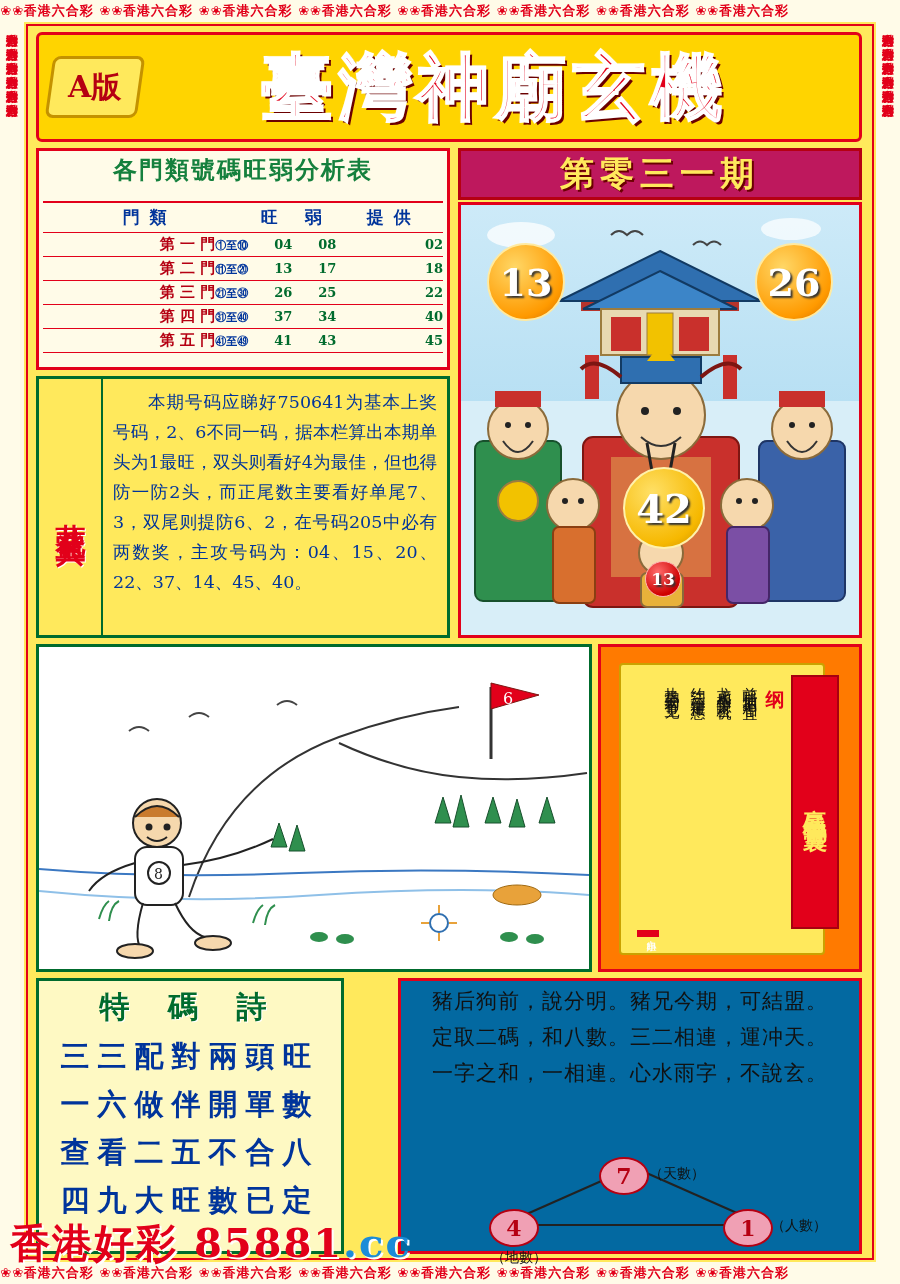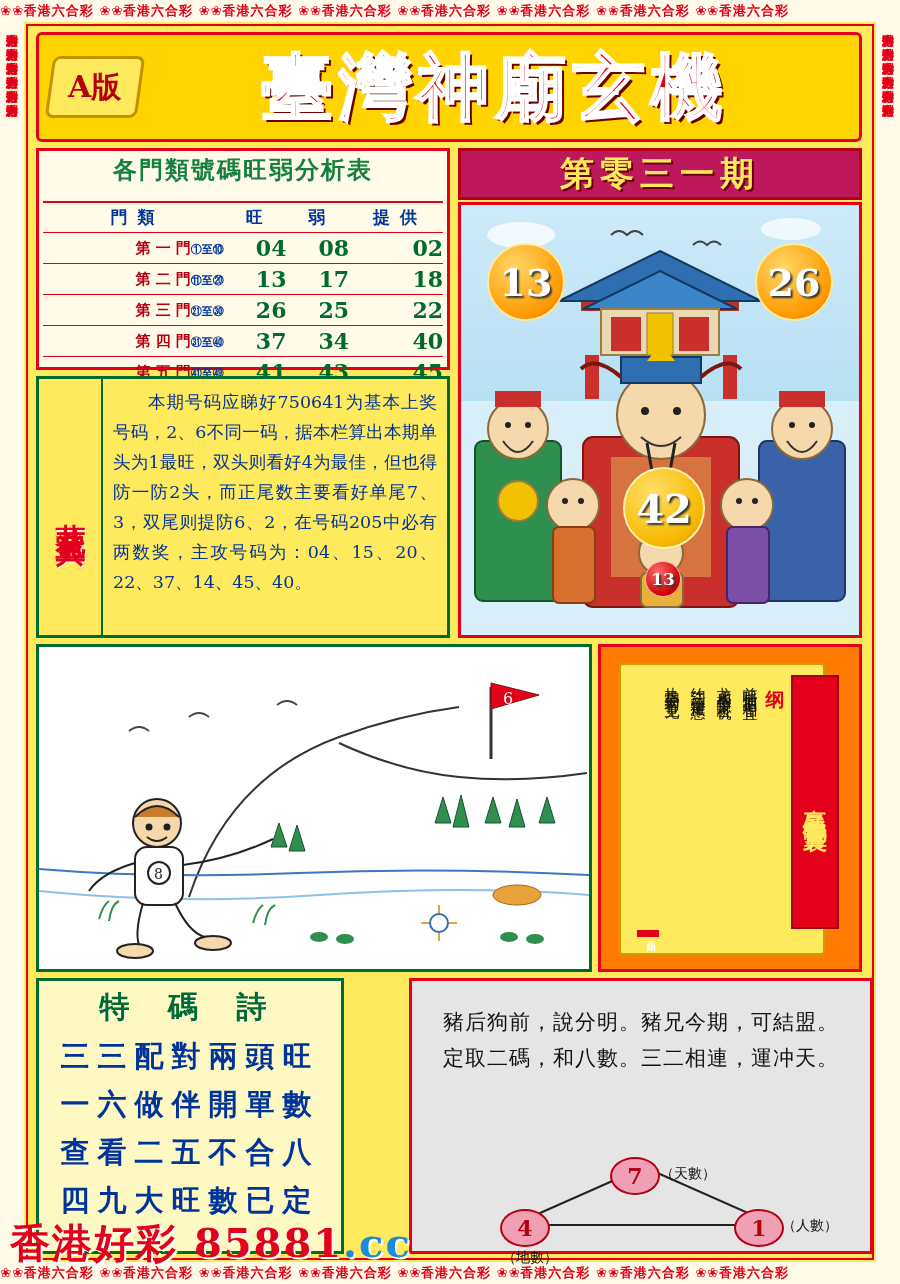--- a/index.html
+++ b/index.html
@@ -115,21 +115,21 @@
     border-bottom:1px solid #e2001a;
   }
   td.cat{
     font-size:15px;color:#b50012;font-weight:bold;
     white-space:nowrap;
     text-align:left;padding-left:6px;
   }
   td.cat .rng{
     font-size:11px;color:#00349b;
   }
-  td.num{font-size:22px;color:#006b2d;font-weight:bold;}
+  td.num{font-size:13px;color:#006b2d;font-weight:bold;}
 
   
   .issue{
     position:absolute;left:430px;top:122px;width:404px;height:52px;
     background:#be185d;
     border:3px solid #b50012;
     box-sizing:border-box;
     display:flex;align-items:center;justify-content:center;
   }
   .issue span{
@@ -291,25 +291,24 @@
     text-align:center;
     font-family:"DejaVu Serif","Liberation Serif",serif;
     font-size:29px;font-weight:bold;color:#00349b;
     letter-spacing:8px;
     line-height:48px;
   }
 
   
   .riddle{
     position:absolute;left:370px;top:952px;width:464px;height:276px;
-    background:#e5e5e5;
+    background:#0369a1;
     border:3px solid #e2001a;
     box-sizing:border-box;
-    padding:23px 12px;
-    margin-left:11px;
+    padding:2px 12px;
   }
   .riddle-line{
     font-family:"DejaVu Serif","Liberation Serif",serif;
     font-size:21px;color:#111;
     line-height:36px;
     letter-spacing:1px;
     text-align:center;
   }
   .bubble{
     position:absolute;
@@ -593,20 +592,21 @@
       <div class="poem-title">特 碼 詩</div>
       <div class="poem-line">三三配對兩頭旺</div>
       <div class="poem-line">一六做伴開單數</div>
       <div class="poem-line">查看二五不合八</div>
       <div class="poem-line">四九大旺數已定</div>
     </div>
 
     <div class="riddle">
       <div class="riddle-line">豬后狗前，說分明。豬兄今期，可結盟。</div>
       <div class="riddle-line">定取二碼，和八數。三二相連，運冲天。</div>
+      <div class="riddle-line">一字之和，一相連。心水雨字，不說玄。</div>
 
       <svg style="position:absolute;left:60px;top:180px;width:350px;height:80px;" viewBox="0 0 350 80">
         <line x1="172" y1="6" x2="50" y2="60" stroke="#222" stroke-width="2"></line>
         <line x1="172" y1="6" x2="294" y2="60" stroke="#222" stroke-width="2"></line>
         <line x1="56" y1="64" x2="288" y2="64" stroke="#222" stroke-width="2"></line>
         <polygon points="292,64 280,60 280,68" fill="#222"></polygon>
       </svg>
 
       <div class="bubble" style="left:198px;top:176px;">7</div>
       <div class="bubble-label" style="left:248px;top:184px;">（天數）</div>

